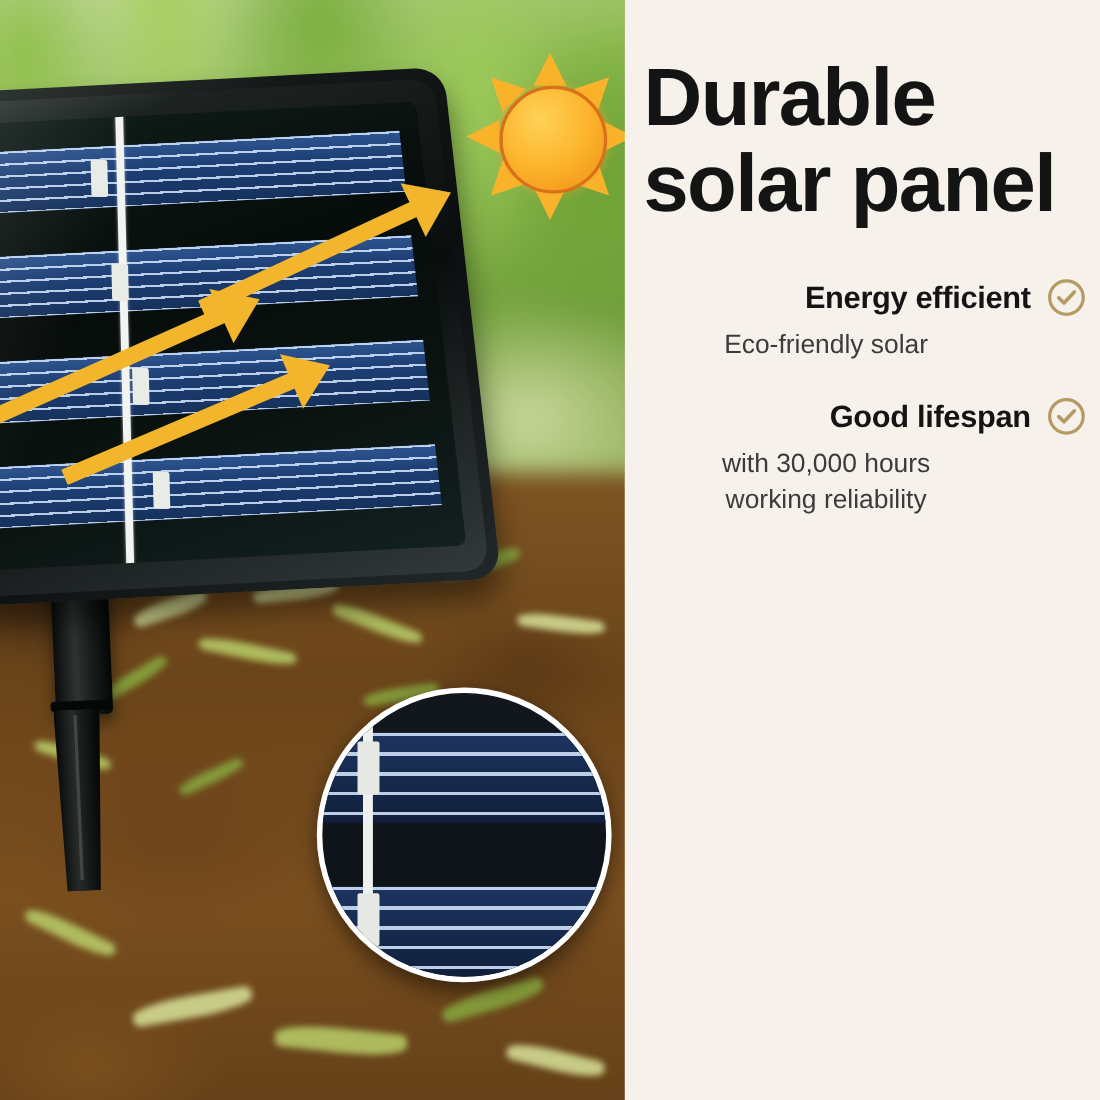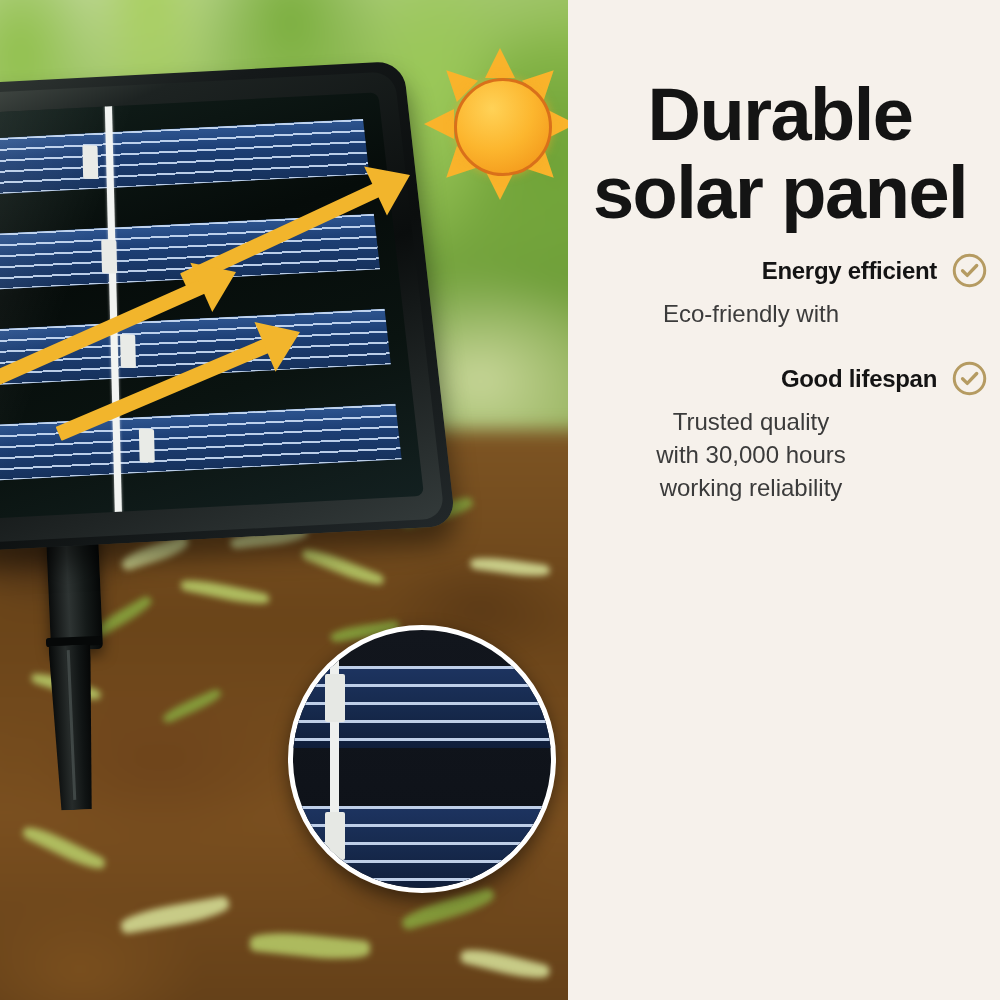--- a/index.html
+++ b/index.html
@@ -146,30 +146,30 @@
       rgba(208,224,248,.9) 0px,rgba(208,224,248,.9) 3px,
       rgba(0,0,0,0) 3px,rgba(0,0,0,0) 18px);}
   .mag-bus{position:absolute;width:9px;background:#eef0ee;}
   .mag-tab{position:absolute;width:20px;height:48px;background:#e6e8e4;border-radius:2px;}
 
   
   .side{position:absolute;left:568px;top:0;width:432px;height:1000px;background:#F6F1EB;}
 
   .headline{
     position:absolute;right:25px;top:50px;width:390px;
-    text-align:center;color:#141414;
-    font-size:74px;line-height:78px;font-weight:800;letter-spacing:-1.5px;margin-top:26px;
+    text-align:left;color:#141414;
+    font-size:74px;line-height:78px;font-weight:800;letter-spacing:-1.5px;
   }
   .headline .l2{display:block;}
 
   .features{position:absolute;right:12px;top:252px;width:400px;}
   .feature{margin-bottom:30px;}
   .feat-head{display:flex;align-items:center;justify-content:flex-end;gap:14px;}
   .feat-title{
-    color:#141414;font-size:24px;font-weight:700;letter-spacing:-.3px;white-space:nowrap;
+    color:#141414;font-size:28px;font-weight:700;letter-spacing:-.3px;white-space:nowrap;
   }
   .check{width:37px;height:37px;flex:0 0 37px;display:block;}
   .feat-body{
     text-align:center;color:#3b3b3b;font-size:24px;line-height:33px;
     margin-top:8px;padding-right:74px;
   }
   .feat-body span{display:block;}
 </style>
 </head>
 <body>
@@ -266,37 +266,36 @@
 
       <div class="feature">
         <div class="feat-head">
           <div class="feat-title">Energy efficient</div>
           <svg class="check" viewBox="0 0 40 40">
             <circle cx="20" cy="20" r="16.5" fill="none" stroke="#B59B62" stroke-width="3.2"></circle>
             <path d="M12.5 20.3 L17.6 25.3 L27.8 14.6" fill="none" stroke="#B59B62" stroke-width="3.6" stroke-linecap="round" stroke-linejoin="round"></path>
           </svg>
         </div>
         <div class="feat-body">
-          <span>Eco-friendly with</span>
+          <span>Eco-friendly solar</span>
         </div>
       </div>
 
       <div class="feature">
       </div>
 
       <div class="feature">
         <div class="feat-head">
           <div class="feat-title">Good lifespan</div>
           <svg class="check" viewBox="0 0 40 40">
             <circle cx="20" cy="20" r="16.5" fill="none" stroke="#B59B62" stroke-width="3.2"></circle>
             <path d="M12.5 20.3 L17.6 25.3 L27.8 14.6" fill="none" stroke="#B59B62" stroke-width="3.6" stroke-linecap="round" stroke-linejoin="round"></path>
           </svg>
         </div>
         <div class="feat-body">
-          <span>Trusted quality</span>
           <span>with 30,000 hours</span>
           <span>working reliability</span>
         </div>
       </div>
 
     </div>
   </div>
 </div>
 
 </body></html>

